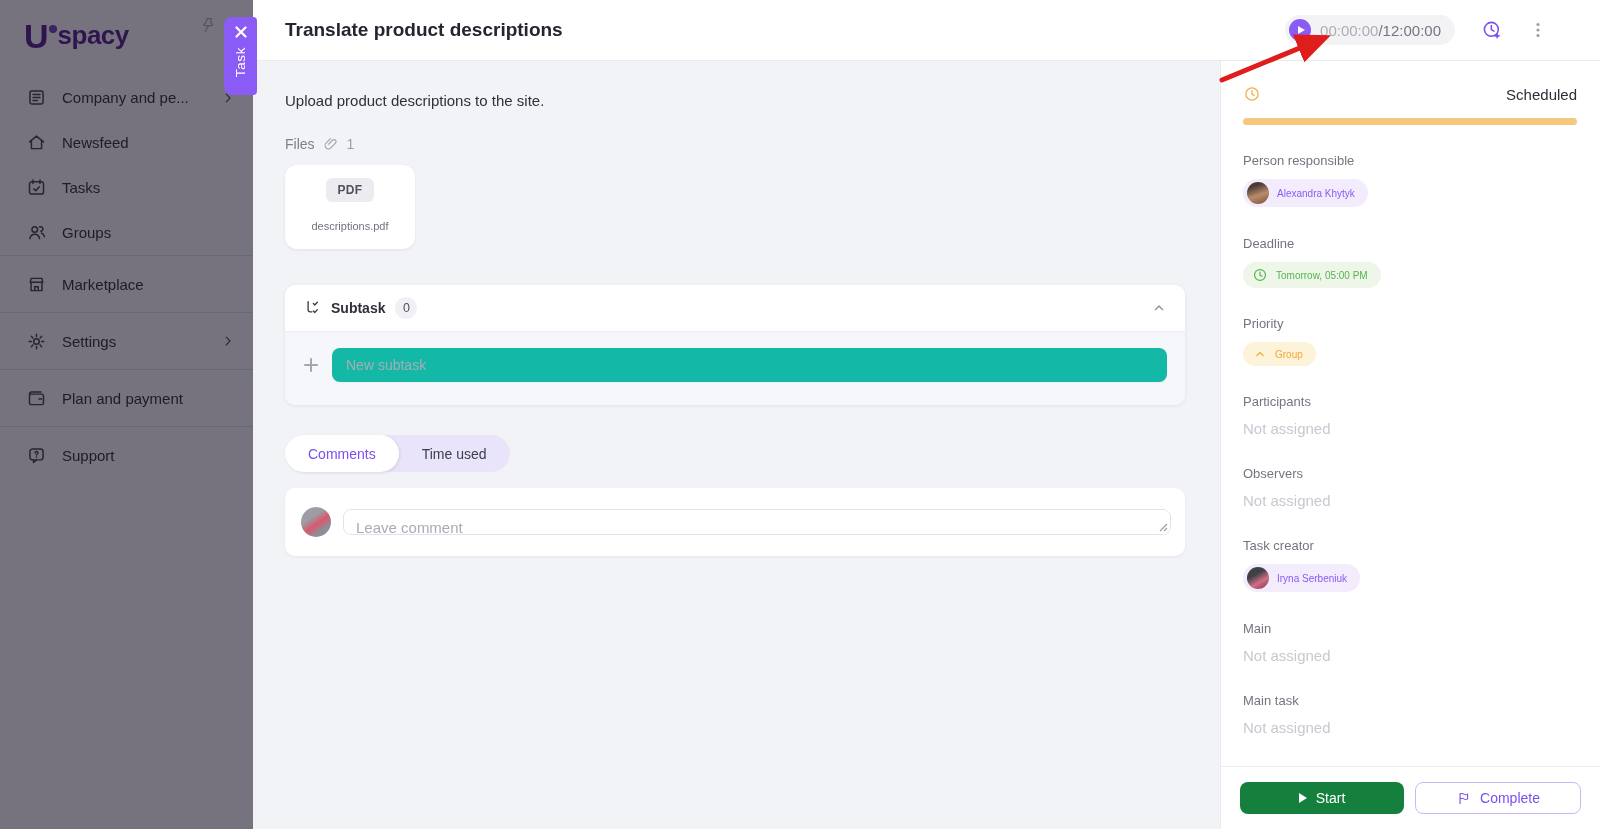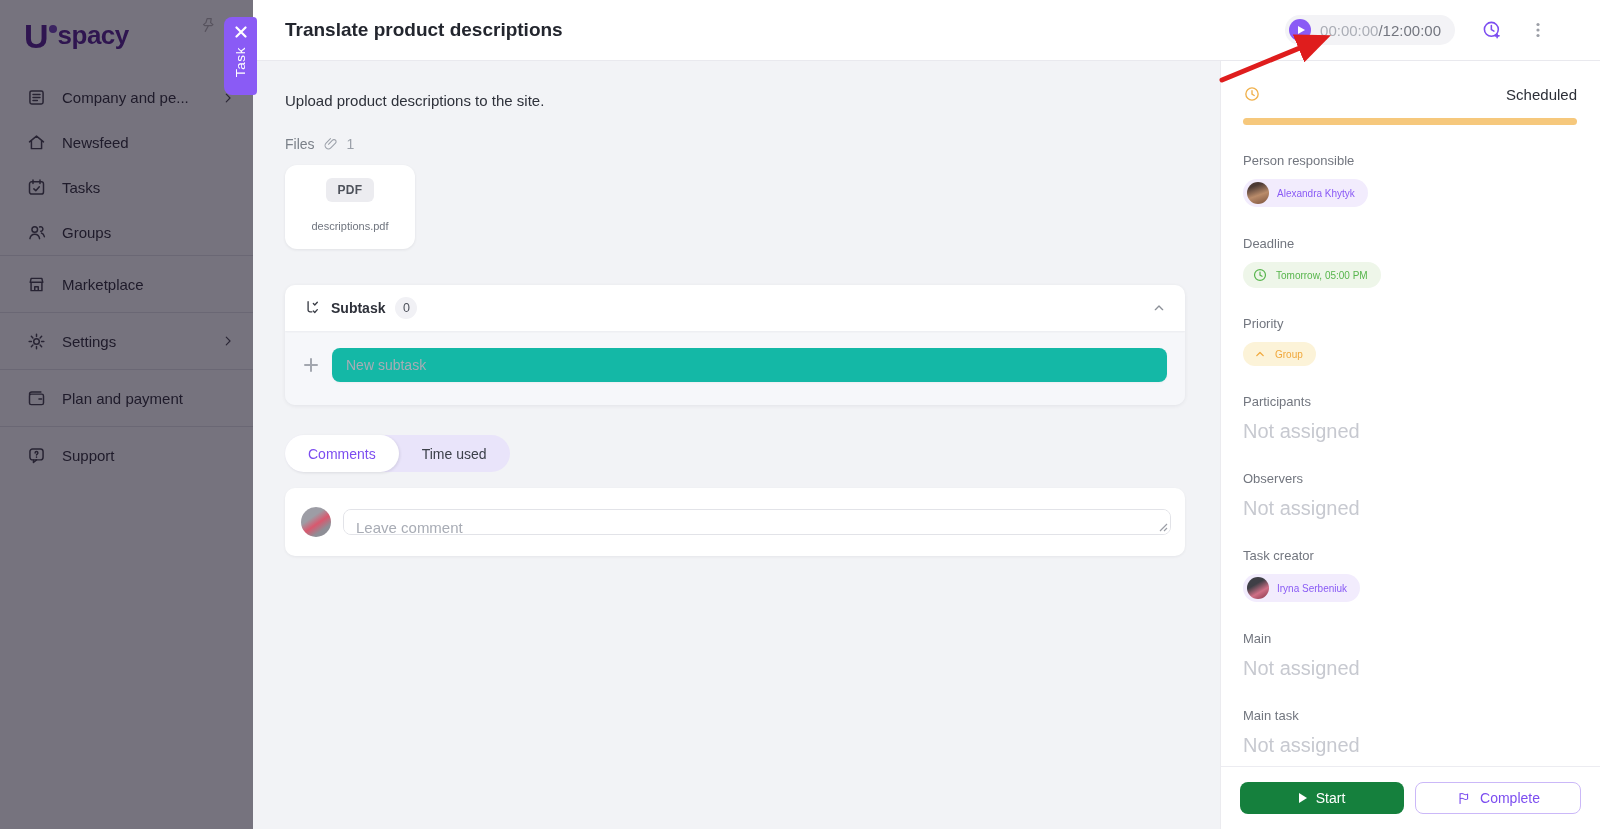--- a/index.html
+++ b/index.html
@@ -129,21 +129,21 @@
   .chip-person { background:#f2ecfd; padding:3px 13px 3px 4px; color:#8a5bf5; }
   .avatar-sm { width:22px; height:22px; border-radius:50%; flex:none; }
   .avatar-alexandra { background:linear-gradient(160deg,#4c3a35 22%,#b98b6a 58%,#8a5f47 90%); }
   .avatar-iryna { background:linear-gradient(150deg,#3f3f46 35%,#cf6f86 65%,#8f3c50 95%); }
   .chip-deadline { background:#eef6e9; padding:5px 13px 5px 9px; color:#57b54c; }
   .chip-deadline svg { width:16px; height:16px; stroke:#57b54c; fill:none; stroke-width:1.8;
                        stroke-linecap:round; stroke-linejoin:round; }
   .chip-priority { background:#fcf3d8; padding:5px 13px 5px 10px; color:#f0a83c; }
   .chip-priority svg { width:14px; height:14px; stroke:#f0a83c; fill:none; stroke-width:2.2;
                        stroke-linecap:round; stroke-linejoin:round; }
-  .empty-value { font-size:20px; color:#c7c9d0; cursor:pointer; }
+  .empty-value { font-size:15px; color:#c7c9d0; cursor:pointer; }
   .details-footer { position:absolute; left:0; right:0; bottom:0; height:63px; background:#fff;
                     border-top:1px solid #ececf1; display:flex; align-items:center;
                     justify-content:center; gap:11px; padding:0 19px; }
   .btn { height:32px; border-radius:8px; font-size:14px; display:flex; align-items:center;
          justify-content:center; gap:9px; flex:1; max-width:166px; cursor:pointer; font-family:inherit; }
   .btn-start { background:#15803d; color:#fff; border:none; }
   .start-tri { width:0; height:0; border-left:8px solid #fff; border-top:5px solid transparent;
                border-bottom:5px solid transparent; }
   .btn-complete { background:#fff; color:#7c4df0; border:1px solid #cbb8f8; }
   .btn-complete svg { width:15px; height:15px; stroke:#7c4df0; fill:none; stroke-width:1.8;

